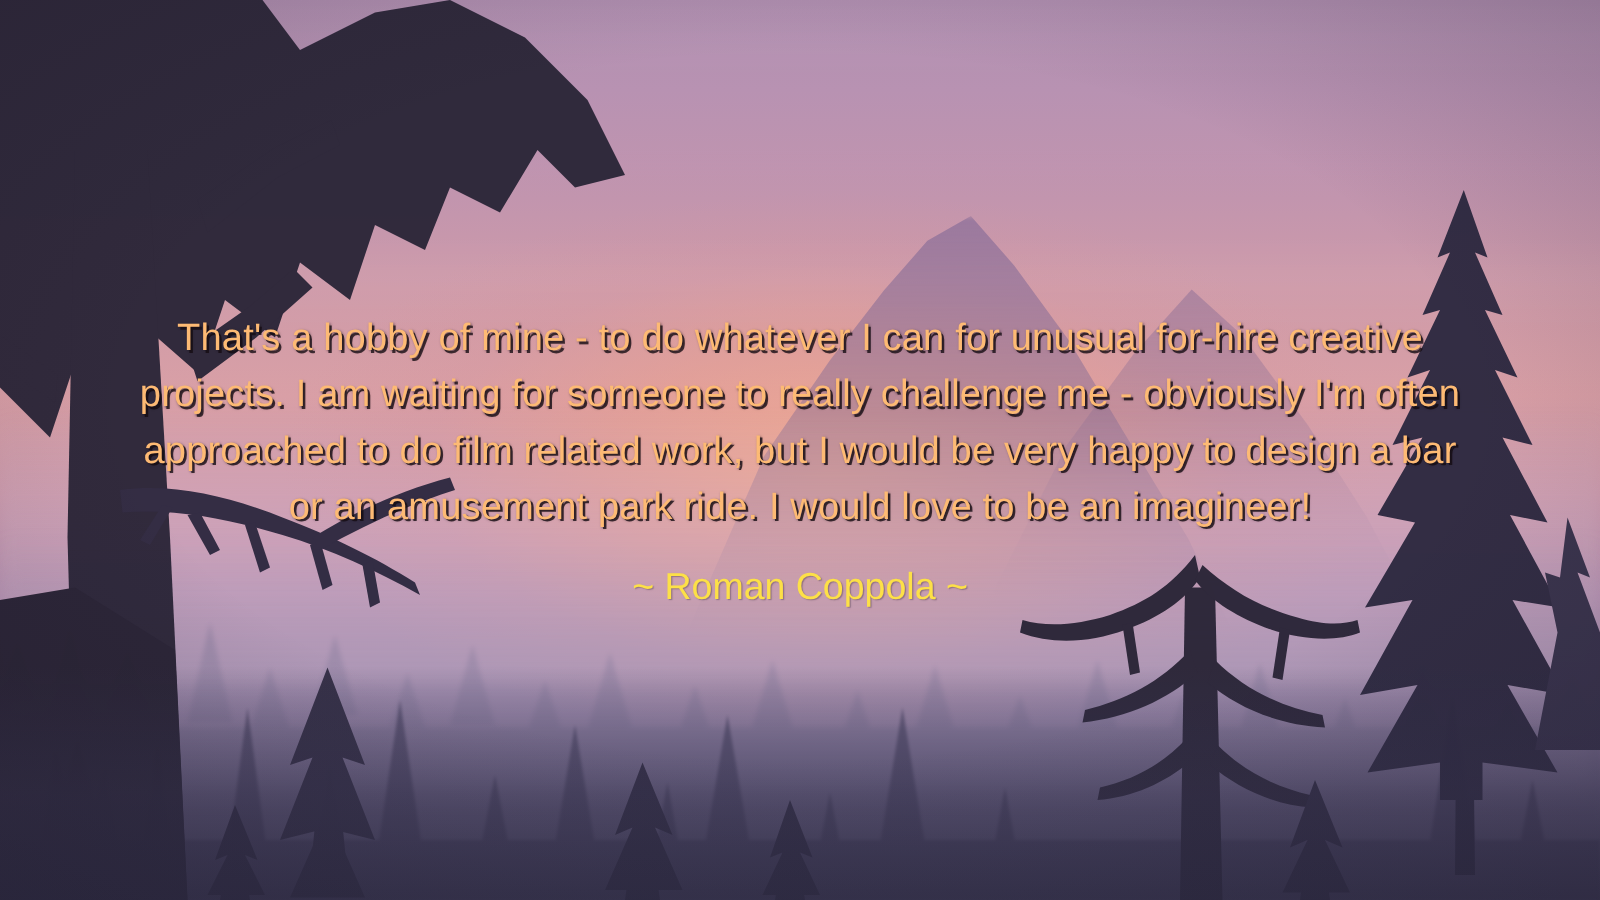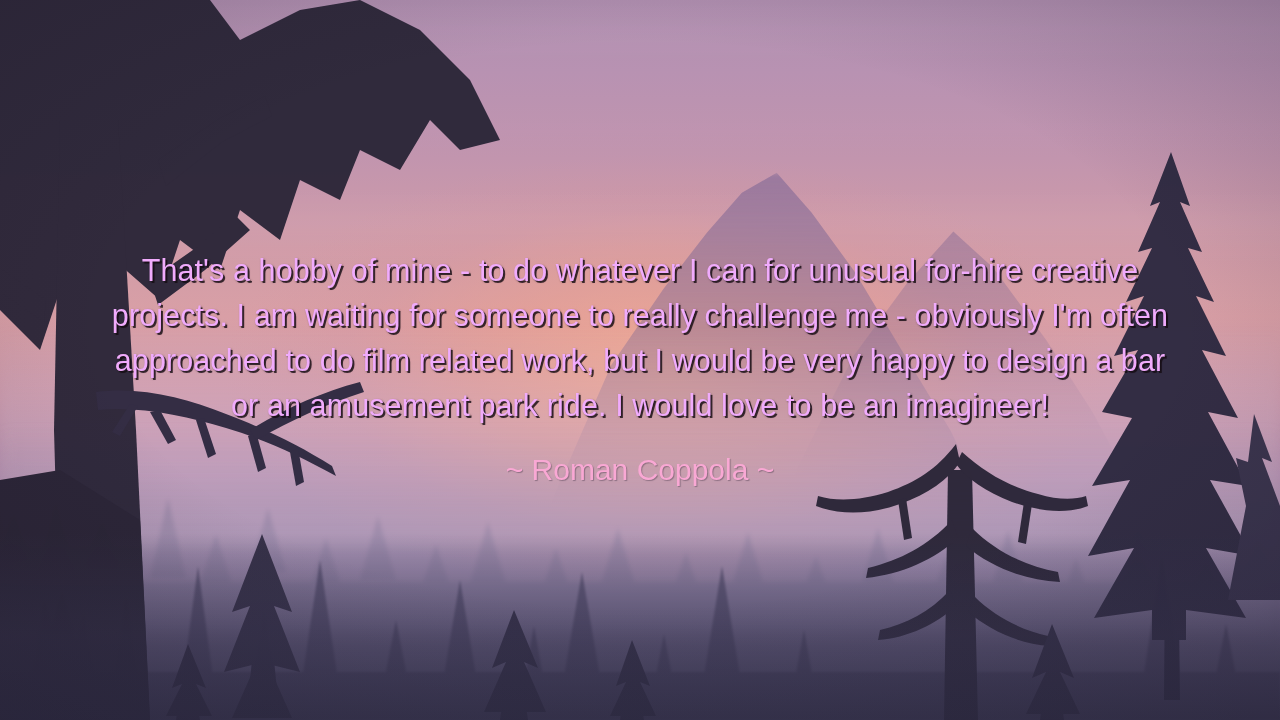--- a/index.html
+++ b/index.html
@@ -120,33 +120,33 @@
     position: absolute;
     left: 0;
     right: 0;
     top: 248px;
     text-align: center;
     padding: 0 104px;
     box-sizing: border-box;
   }
   #quote-text {
     margin: 0;
-    color: #f0abfc;
+    color: #fdba74;
     font-size: 30.5px;
     line-height: 45px;
     letter-spacing: .1px;
     text-shadow:
        2px 2px 0 rgba(20,12,18,0.78),
        1px 1px 2px rgba(20,12,18,0.55);
     white-space: pre-line;
   }
   #attribution {
     margin: 0;
     padding-top: 24px;
-    color: #f9a8d4;
+    color: #fde047;
     font-size: 30px;
     line-height: 36px;
     text-shadow: 1px 1px 1px rgba(40,30,50,0.35);
   }
 
   
   .vignette {
     position: absolute;
     inset: 0;
     pointer-events: none;

